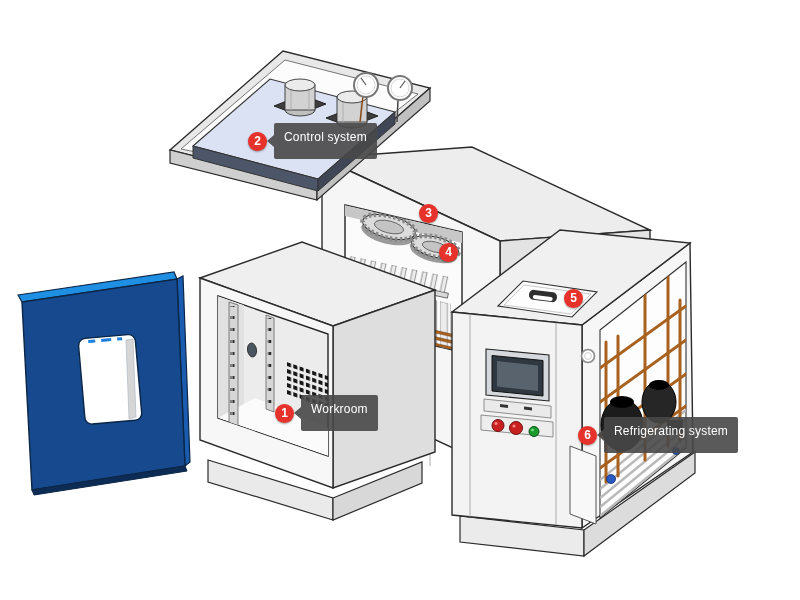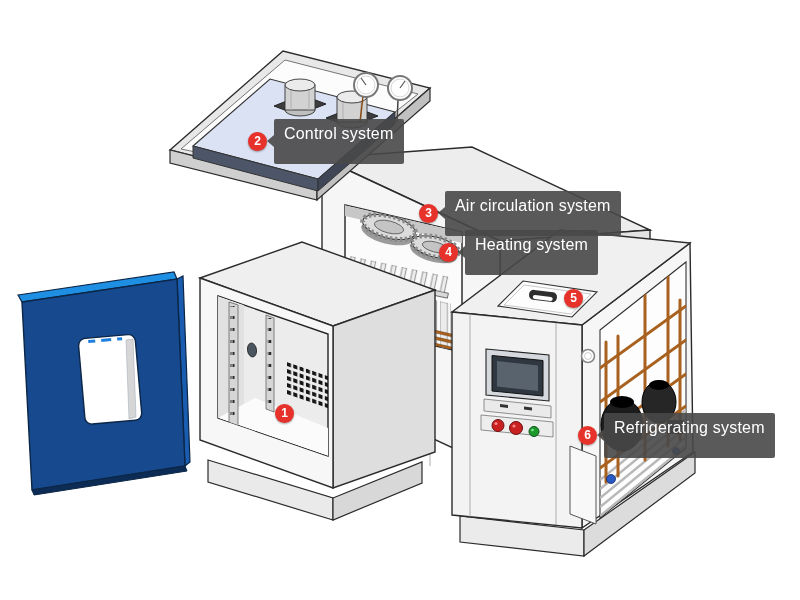--- a/index.html
+++ b/index.html
@@ -4,21 +4,21 @@
 <style>
   html,body{margin:0;padding:0;background:#fff;}
   body{width:800px;height:600px;font-family:"Liberation Sans",sans-serif;}
   .scene{position:relative;width:800px;height:600px;background:#ffffff;overflow:hidden;}
   .scene svg{position:absolute;left:0;top:0;}
   .label{position:absolute;display:flex;align-items:center;height:30px;z-index:5;}
   .badge{width:19px;height:19px;border-radius:50%;background:var(--badge,#e6322a);color:#fff;
          font-size:12px;font-weight:700;display:flex;align-items:center;justify-content:center;
          flex:0 0 19px;box-shadow:0 1px 2px rgba(0,0,0,.35);}
   .label-text{position:relative;margin-left:7px;background:var(--label-bg,rgba(72,72,72,.9));
-         color:var(--label-text,#fff);font-size:16px;line-height:25px;padding:2px 10px 18px;
+         color:var(--label-text,#fff);font-size:12px;line-height:25px;padding:2px 10px 9px;
          border-radius:2px;white-space:nowrap;letter-spacing:.2px;}
   .label-text::before{content:"";position:absolute;left:-7px;top:50%;margin-top:-6px;
          border-top:6px solid transparent;border-bottom:6px solid transparent;
          border-right:7px solid var(--label-bg,rgba(72,72,72,.9));}
 </style>
 </head>
 <body>
 
 <div class="scene">
 <svg width="800" height="600" viewBox="0 0 800 600">
@@ -240,32 +240,31 @@
     <g fill="#1e7fdd" transform="rotate(-5 78 339)">
       <rect x="88" y="341" width="7" height="3"></rect>
       <rect x="101" y="341" width="10" height="3"></rect>
       <rect x="117" y="341" width="5" height="3"></rect>
     </g>
   </g>
 </svg>
 
   <div class="label" style="left:275px;top:398px;">
     <span class="badge">1</span>
+    <span class="label-text">Workroom</span>
   </div>
   <div class="label" style="left:248px;top:126px;">
     <span class="badge">2</span>
     <span class="label-text">Control system</span>
   </div>
   <div class="label" style="left:419px;top:198px;">
     <span class="badge">3</span>
-    <span class="label-text">Air circulation system</span>
   </div>
   <div class="label" style="left:439px;top:237px;">
     <span class="badge">4</span>
-    <span class="label-text">Heating system</span>
   </div>
   <div class="label" style="left:564px;top:283px;">
     <span class="badge">5</span>
   </div>
   <div class="label" style="left:578px;top:420px;">
     <span class="badge">6</span>
     <span class="label-text">Refrigerating system</span>
   </div>
 </div>
 

